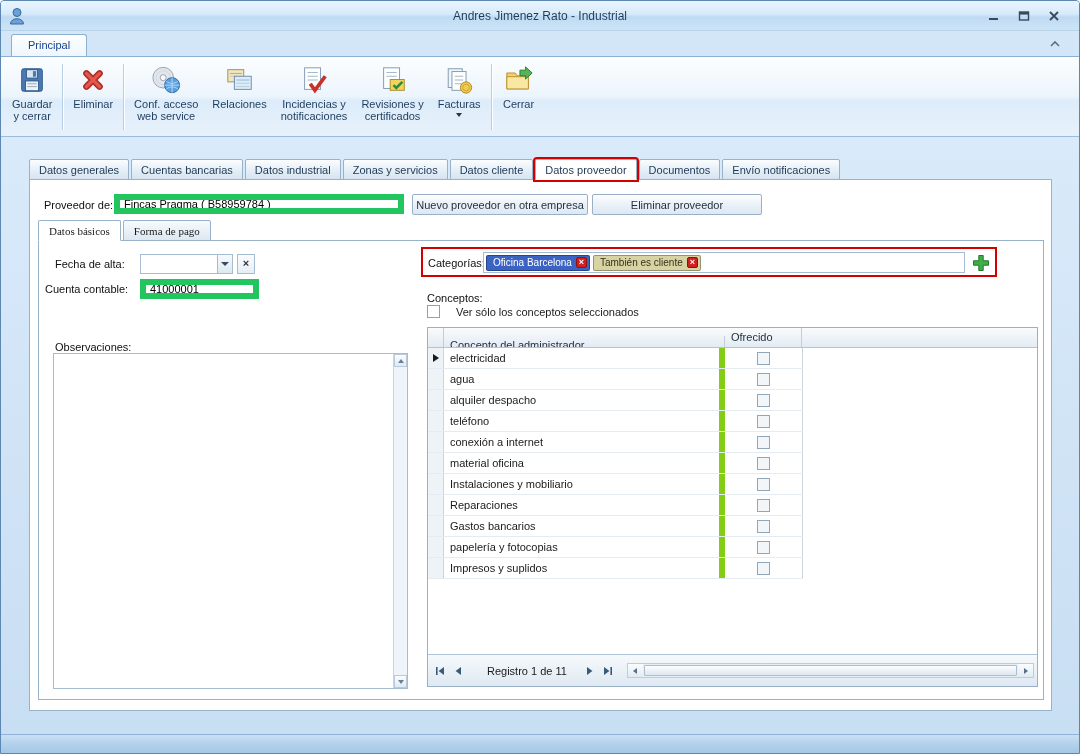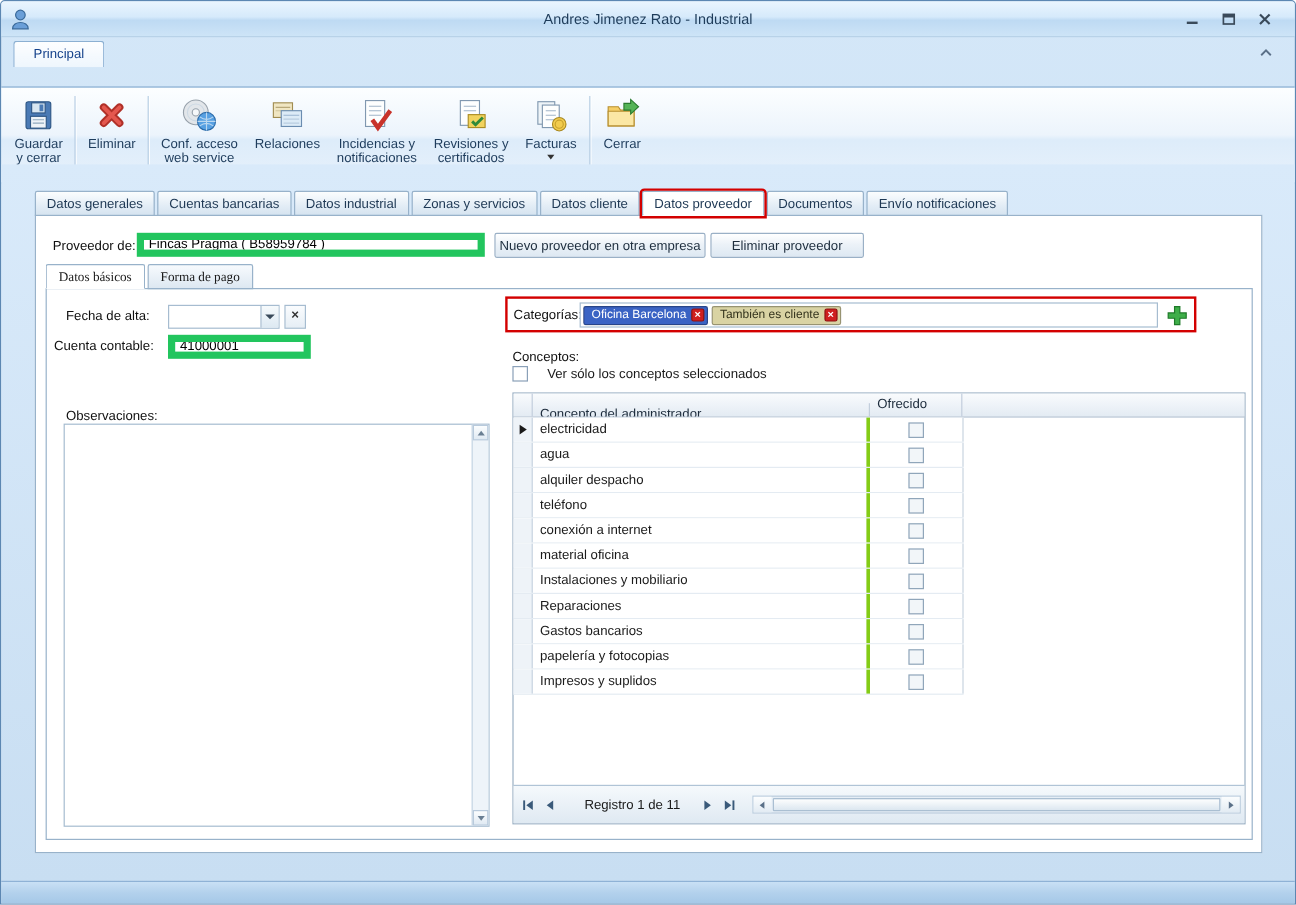--- a/index.html
+++ b/index.html
@@ -20,21 +20,21 @@
   .win-btn { width:18px; height:16px; display:flex; align-items:center; justify-content:center; cursor:default; }
 
   
   .ribbon-tabrow { position:absolute; top:30px; left:0; right:0; height:25px; }
   .ribbon-tab { position:absolute; left:10px; bottom:0; height:22px; line-height:21px; padding:0 16px;
     background:linear-gradient(#fdfeff,#eef6fd); border:1px solid #8cb0d2; border-bottom:none;
     border-radius:3px 3px 0 0; color:#15428b; }
   .collapse-btn { position:absolute; right:14px; top:5px; width:20px; height:16px;
     display:flex; align-items:center; justify-content:center; border-radius:2px; }
 
-  .ribbon-bar { position:absolute; top:71px; left:0; right:0; height:81px;
+  .ribbon-bar { position:absolute; top:55px; left:0; right:0; height:81px;
     background:linear-gradient(#fcfeff 0%, #ecf4fc 50%, #ddecfa 55%, #e7f1fb 100%);
     border-top:1px solid #8cb0d2; border-bottom:1px solid #99bcdc;
     display:flex; align-items:stretch; padding:4px 4px 3px; }
   .rbtn { display:flex; flex-direction:column; align-items:center; justify-content:flex-start;
     padding:3px 6px 2px; border:1px solid transparent; border-radius:3px; color:#1e3c5c;
     text-align:center; line-height:12px; min-width:48px; }
   .rbtn .ricon { margin-bottom:3px; }
   .rbtn .ricon svg { width:30px; height:30px; }
   .rsep { width:1px; margin:3px 3px; background:#b9cfe4; box-shadow:1px 0 0 rgba(255,255,255,.85); }
   .drop-arrow { width:0; height:0; border-left:3px solid transparent; border-right:3px solid transparent;
@@ -113,21 +113,21 @@
   .gh-sel { width:16px; padding:0; }
   .gh-concept { width:281px;margin-top:8px; }
   .gh-ofrecido { width:77px; }
   .gh-fill { flex:1; border-right:none; }
   .grid-body { position:absolute; top:20px; left:0; }
   .grow { height:21px; width:375px; border-bottom:1px solid #e4ebf2; display:flex; background:#fff; }
   .g-sel { width:16px; background:#eef3f8; border-right:1px solid #c8d4e0;
     display:flex; align-items:center; justify-content:center; }
   .row-arrow { width:0; height:0; border-left:6px solid #1a1a1a; border-top:4px solid transparent;
     border-bottom:4px solid transparent; }
-  .g-concept { width:281px; padding:0 6px; line-height:20px; border-right:3px solid #84cc16;
+  .g-concept { width:281px; padding:0 6px; line-height:20px; border-right:6px solid #84cc16;
     overflow:hidden; white-space:nowrap; }
   .g-ofrecido { width:78px; border-right:1px solid #c8d4e0; display:flex; align-items:center; justify-content:center; }
   .g-check { width:13px; height:13px; border:1px solid #90a6ba; background:#f2f6f9; }
 
   .pager { position:absolute; left:0; right:0; bottom:0; height:32px;
     background:linear-gradient(#f5f9fc,#dfe9f2); border-top:1px solid #b0c4d6;
     display:flex; align-items:center; padding:0 3px; }
   .nav-btn { width:16px; height:15px; display:flex; align-items:center; justify-content:center; margin:0 1px; }
   .nav-btn svg { width:10px; height:10px; }
   .pager-text { margin:0 14px 0 20px; color:#1a1a1a; white-space:nowrap; }
@@ -318,21 +318,21 @@
     <div class="ptab" data-selected="true">Datos proveedor</div>
     <div class="ptab">Documentos</div>
     <div class="ptab">Envío notificaciones</div>
   </div>
 
   <div class="panel">
 
     <div class="lbl" style="left:14px; top:18px;">Proveedor de:</div>
     <input class="tbox" style="left: 84px; top: 14px; width: 290px; height: 20px;" value="Fincas Pragma ( B58959784 )">
     <button class="btn" style="left:382px; top:14px; width:176px; height:21px;">Nuevo proveedor en otra empresa</button>
-    <button class="btn" style="left:562px; top:14px; width:128px; height:21px;">Eliminar proveedor</button>
+    <button class="btn" style="left:562px; top:14px; width:170px; height:21px;">Eliminar proveedor</button>
 
     <div class="sub-tabs">
       <div class="stab" data-selected="true">Datos básicos</div>
       <div class="stab">Forma de pago</div>
     </div>
 
     <div class="sub-panel">
 
       <div class="lbl" style="left:16px; top:16px;">Fecha de alta:</div>
       <div class="combo">

